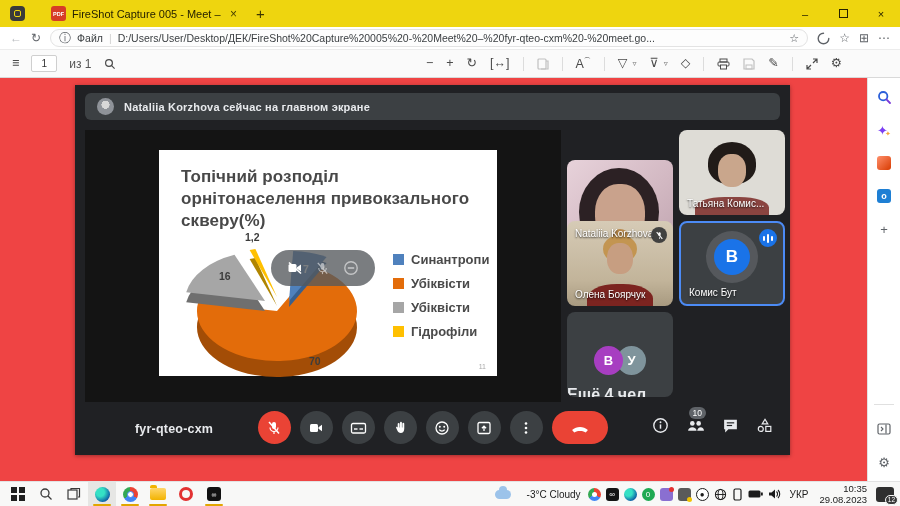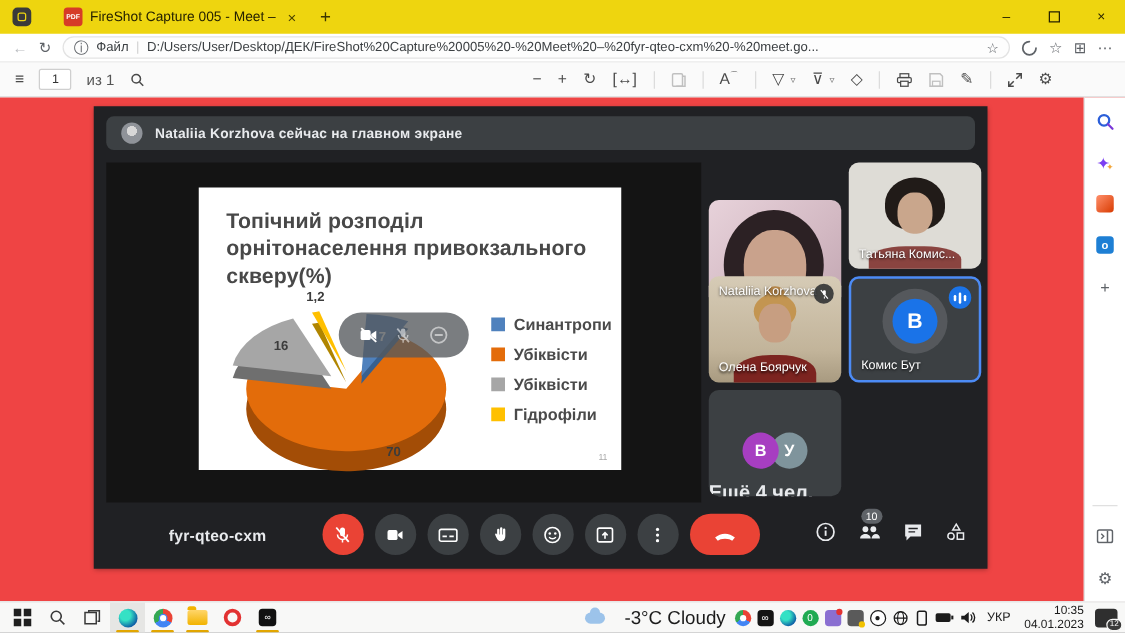--- a/index.html
+++ b/index.html
@@ -122,21 +122,21 @@
   .winlogo { display:grid; grid-template-columns:6px 6px; grid-template-rows:6px 6px; gap:1.4px; }
   .winlogo i { background:#1f1f1f; display:block; }
   .chrome-ball { width:15px; height:15px; border-radius:50%; background:conic-gradient(#ea4335 0 33%,#4285f4 33% 66%,#34a853 66% 100%); position:relative; }
   .chrome-ball::after { content:""; position:absolute; inset:4px; background:#fff; border:1.5px solid #4285f4; border-radius:50%; }
   .edge-ball { width:15px; height:15px; border-radius:50%; background:radial-gradient(circle at 35% 35%, #35e1c5 0 30%, #0c59a4 75%); }
   .folder { width:16px; height:12px; background:linear-gradient(#ffd66b,#f2b300); border-radius:2px; position:relative; }
   .folder::before { content:""; position:absolute; top:-3px; left:0; width:7px; height:3px; background:#f2b300; border-radius:2px 2px 0 0; }
   .opera-o { width:14px; height:14px; border:3.2px solid #e23232; border-radius:50%; }
   .capcut { width:14px; height:14px; background:#111; border-radius:3px; color:#fff; font-size:7px; display:flex; align-items:center; justify-content:center; }
   .tb-right { margin-left:auto; display:flex; align-items:center; gap:7px; padding-right:2px; }
-  .weather { display:flex; align-items:center; gap:16px; font-size:15px; color:#1b1b1b; }
+  .weather { display:flex; align-items:center; gap:16px; font-size:10px; color:#1b1b1b; }
   .cloud { width:16px; height:9px; background:#9cc3ea; border-radius:8px; position:relative; }
   .cloud::before { content:""; position:absolute; left:4px; top:-4px; width:8px; height:8px; border-radius:50%; background:#9cc3ea; }
   .tray { display:flex; align-items:center; gap:5px; }
   .tri { width:13px; height:13px; border-radius:3px; display:flex; align-items:center; justify-content:center; font-size:8px; color:#fff; position:relative; }
   .lang { font-size:10px; color:#1b1b1b; font-weight:normal; padding:0 2px; }
   .clock { text-align:right; font-size:9.5px; color:#1b1b1b; line-height:1.2; padding:0 2px; }
   .notif { position:relative; width:18px; height:15px; background:#2f2f2f; border-radius:3px; }
   .notif .b { position:absolute; right:-4px; bottom:-3px; background:#3a3a3a; border:1px solid #f8f8f7; color:#fff; border-radius:7px; font-size:6.5px; padding:0 2px; line-height:8px; }
 </style>
 </head>
@@ -567,19 +567,19 @@
           <rect x="13" y="3.5" width="1.8" height="3" fill="#1b1b1b"></rect>
         </svg>
       <svg width="13" height="12" viewBox="0 0 13 12">
           <path d="M1 4.5h2.5L7 1.5v9L3.5 7.5H1z" fill="#1b1b1b"></path>
           <path d="M8.5 3.5a3.5 3.5 0 0 1 0 5M10 2a5.5 5.5 0 0 1 0 8" fill="none" stroke="#1b1b1b" stroke-width="1.1"></path>
         </svg>
     </div>
     <span class="lang">УКР</span>
     <div class="clock">
       <div>10:35</div>
-      <div>04.01.2023</div>
+      <div>29.08.2023</div>
     </div>
     <div class="notif">
       <span class="b">12</span>
     </div>
   </div>
 </div>
 
 </body></html>

